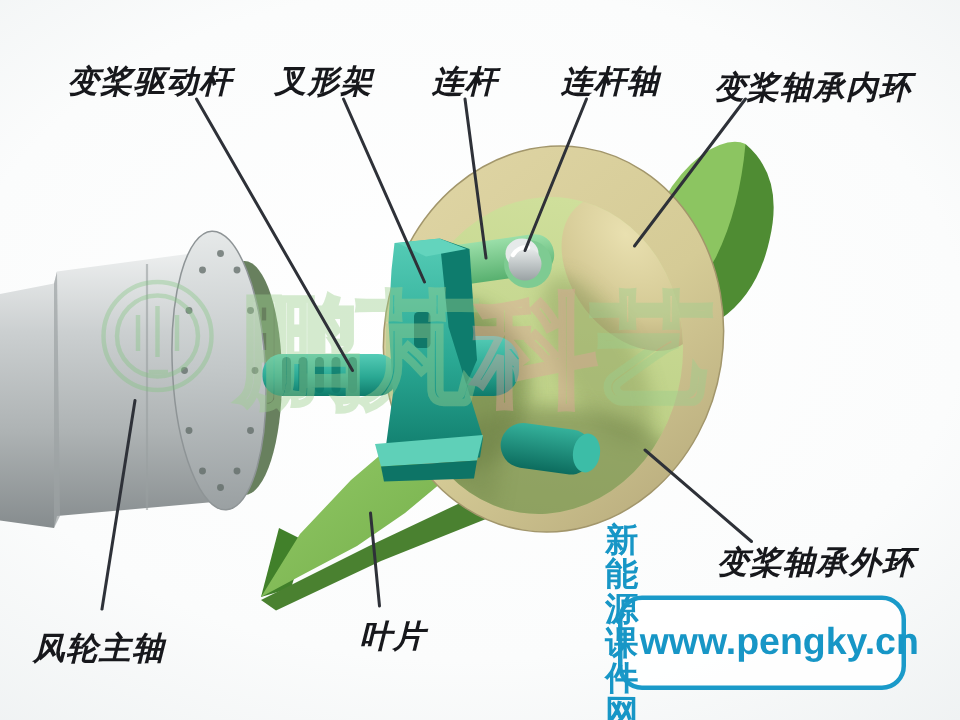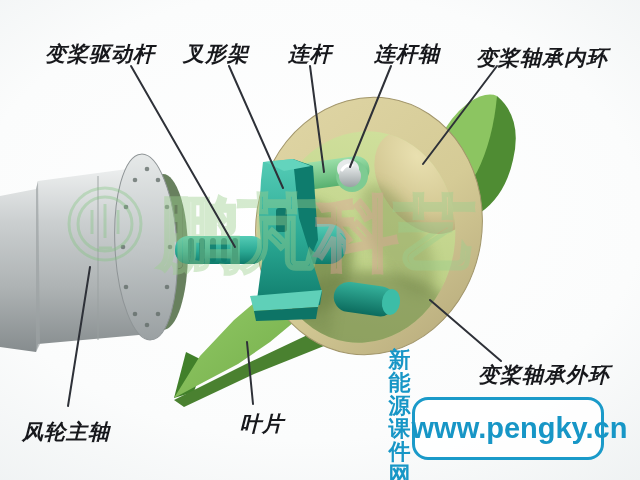--- a/index.html
+++ b/index.html
@@ -5,21 +5,21 @@
   html,body{margin:0;padding:0;}
   body{width:640px;height:480px;overflow:hidden;font-family:"Liberation Sans","DejaVu Sans",sans-serif;}
   .stage{position:relative;width:640px;height:480px;
     background:radial-gradient(ellipse 95% 85% at 48% 45%, #ffffff 0%, #fbfcfc 55%, #e9edee 100%);}
   .stage svg{position:absolute;left:0;top:0;}
   .lbl{position:absolute;font-size:21px;font-weight:700;color:#17181c;letter-spacing:1px;white-space:nowrap;font-style:italic;}
   .badge{position:absolute;left:412px;top:397px;width:186px;height:57px;
     border:3px solid #1a9ac9;border-radius:16px;background:rgba(255,255,255,.85);
     display:flex;flex-direction:row;align-items:center;justify-content:center;line-height:1.05;}
   .badge .cn{font-size:22px;font-weight:700;color:#1796c6;letter-spacing:1px;}
-  .badge .url{font-size:29px;font-weight:700;color:#1796c6;}
+  .badge .url{font-size:25px;font-weight:700;color:#1796c6;}
 </style>
 </head>
 <body>
 
 <div class="stage">
 
 <svg width="640" height="480" viewBox="0 0 640 480">
   <defs>
     <linearGradient id="gShaft" x1="0" y1="0" x2="0" y2="1">
       <stop offset="0" stop-color="#eef0f0"></stop>

